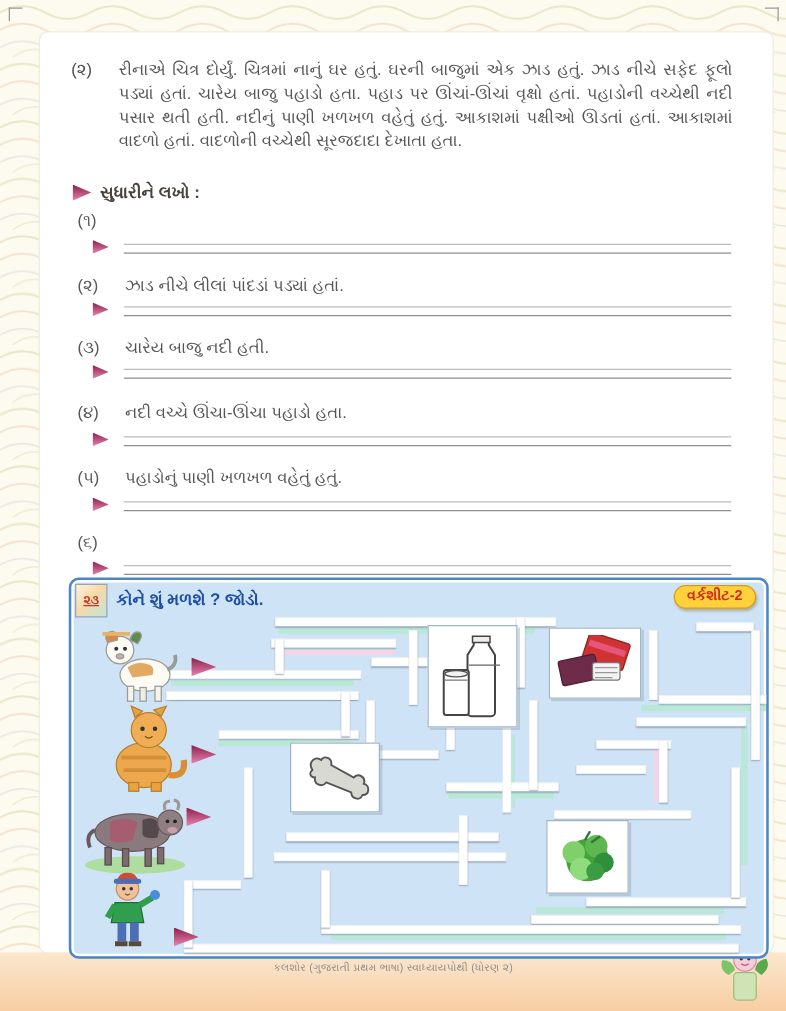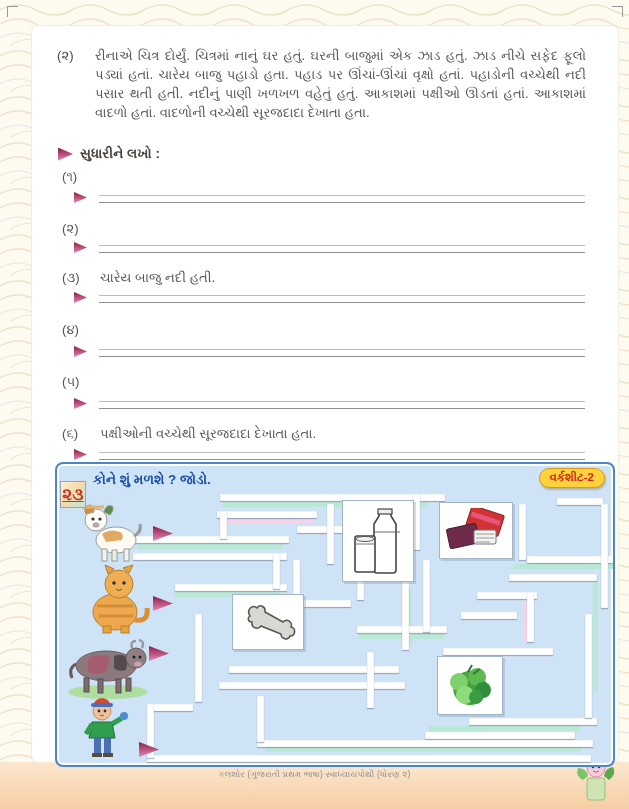--- a/index.html
+++ b/index.html
@@ -23,23 +23,23 @@
   .cone.small{width:13px;height:11px;}
   
   .q{position:absolute;left:62px;width:524px;z-index:3;display:flex;gap:10px;font-size:13.2px;color:#555;}
   .q .qnum{flex:0 0 28px;}
   .ans{position:absolute;left:74px;width:512px;z-index:3;display:flex;align-items:flex-end;gap:12px;}
   .ansline{flex:1;height:6px;border-top:1px solid #bcbcbc;border-bottom:1.4px solid #8f8f8f;margin-right:1px;}
   
   .maze-panel{position:absolute;left:55px;top:462px;width:556px;height:301px;z-index:4;
               background:#cfe3f6;border:2px solid #4a86c8;border-radius:8px;
               box-shadow:inset 0 0 0 2px #ffffff;overflow:hidden;}
-  .act-badge{position:absolute;left:3px;top:17px;width:24px;height:25px;z-index:9;
+  .act-badge{position:absolute;left:3px;top:3px;width:24px;height:25px;z-index:9;
              background:linear-gradient(135deg,#fdf3e0 0%,#f6d9a8 45%,#bfe7d8 100%);
-             border:1px solid #9aa4ad;color:#c03a2b;font-weight:bold;font-size:17px;
+             border:1px solid #9aa4ad;color:#c03a2b;font-weight:bold;font-size:10px;
              display:flex;align-items:center;justify-content:center;text-decoration:underline;}
   .act-title{position:absolute;left:36px;top:8px;z-index:9;color:#1d4fa2;font-weight:bold;font-size:13.5px;}
   .ws-pill{position:absolute;right:8px;top:4px;z-index:9;background:#ffd23b;border:1.5px solid #d89b16;
            border-radius:10px;color:#d3281e;font-size:11.5px;font-weight:bold;padding:2px 10px 3px;
            box-shadow:1px 2px 2px rgba(120,90,20,.35);}
   .w{position:absolute;background:#ffffff;z-index:6;
      box-shadow:0 1px 1px rgba(110,125,150,.55), inset 0 0 0 .5px #ececec;}
   .t{position:absolute;background:#b9e8d7;z-index:5;}
   .pk{position:absolute;background:#f4d4e6;z-index:5;}
   .item-box{position:absolute;background:#ffffff;border:1px solid #9fb6c8;z-index:7;
@@ -89,54 +89,56 @@
   <div class="q" style="top:169px;">
     <span class="qnum">(૧)</span>
   </div>
   <div class="ans" style="top:192px;">
     <span class="cone small"></span>
     <div class="ansline"></div>
   </div>
 
   <div class="q" style="top:221px;">
     <span class="qnum">(૨)</span>
+    <span class="qtext">ઝાડ નીચે લીલાં પાંદડાં પડ્યાં હતાં.</span>
   </div>
   <div class="ans" style="top:242px;">
     <span class="cone small"></span>
     <div class="ansline"></div>
   </div>
 
   <div class="q" style="top:270px;">
     <span class="qnum">(૩)</span>
     <span class="qtext">ચારેય બાજુ નદી હતી.</span>
   </div>
   <div class="ans" style="top:292px;">
     <span class="cone small"></span>
     <div class="ansline"></div>
   </div>
 
   <div class="q" style="top:322px;">
     <span class="qnum">(૪)</span>
+    <span class="qtext">નદી વચ્ચે ઊંચા-ઊંચા પહાડો હતા.</span>
   </div>
   <div class="ans" style="top:346px;">
     <span class="cone small"></span>
     <div class="ansline"></div>
   </div>
 
   <div class="q" style="top:374px;">
     <span class="qnum">(૫)</span>
+    <span class="qtext">પહાડોનું પાણી ખળખળ વહેતું હતું.</span>
   </div>
   <div class="ans" style="top:398px;">
     <span class="cone small"></span>
     <div class="ansline"></div>
   </div>
 
   <div class="q" style="top:426px;">
     <span class="qnum">(૬)</span>
-    <span class="qtext">પક્ષીઓની વચ્ચેથી સૂરજદાદા દેખાતા હતા.</span>
   </div>
   <div class="ans" style="top:449px;">
     <span class="cone small"></span>
     <div class="ansline"></div>
   </div>
 
   <div class="maze-panel">
     <div class="act-badge">૨૩</div>
     <div class="act-title">કોને શું મળશે ? જોડો.</div>
     <div class="ws-pill">વર્કશીટ-2</div>

